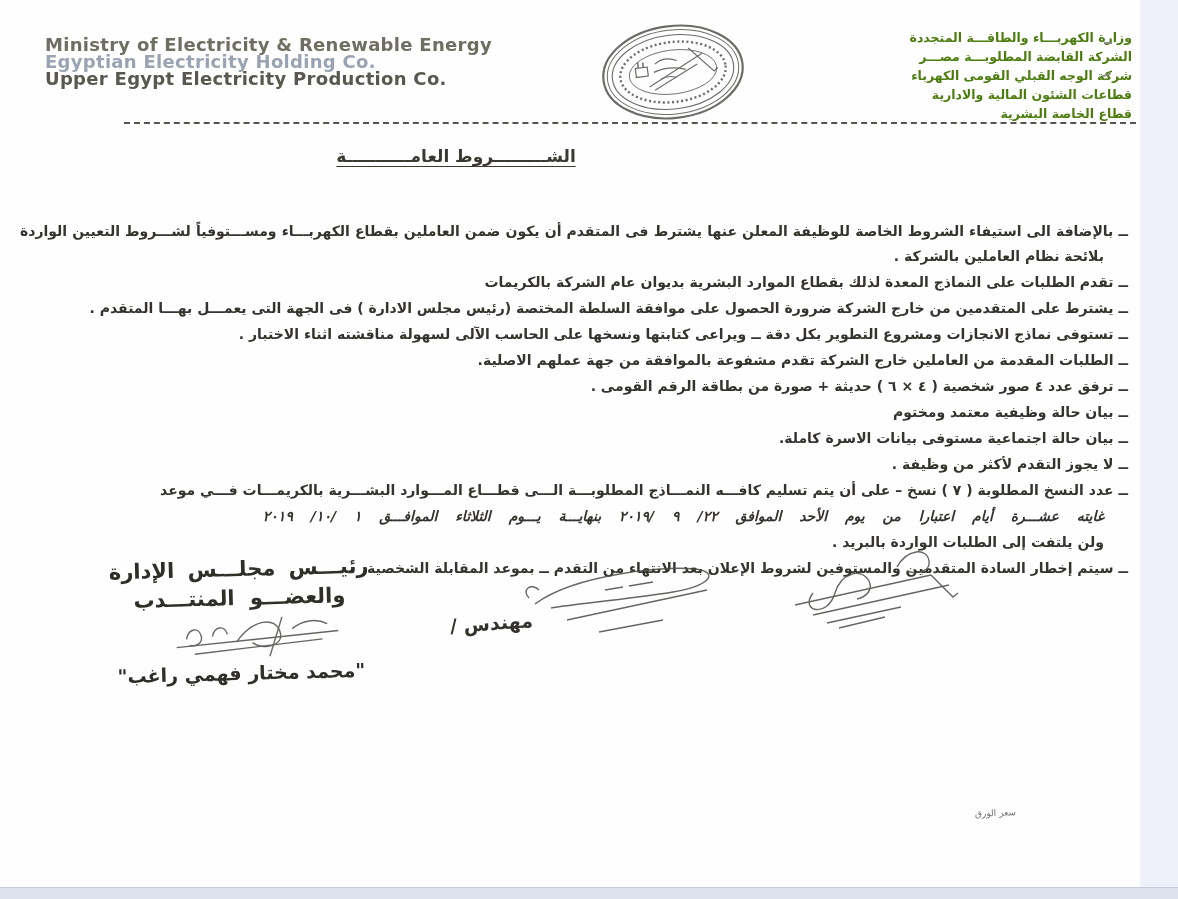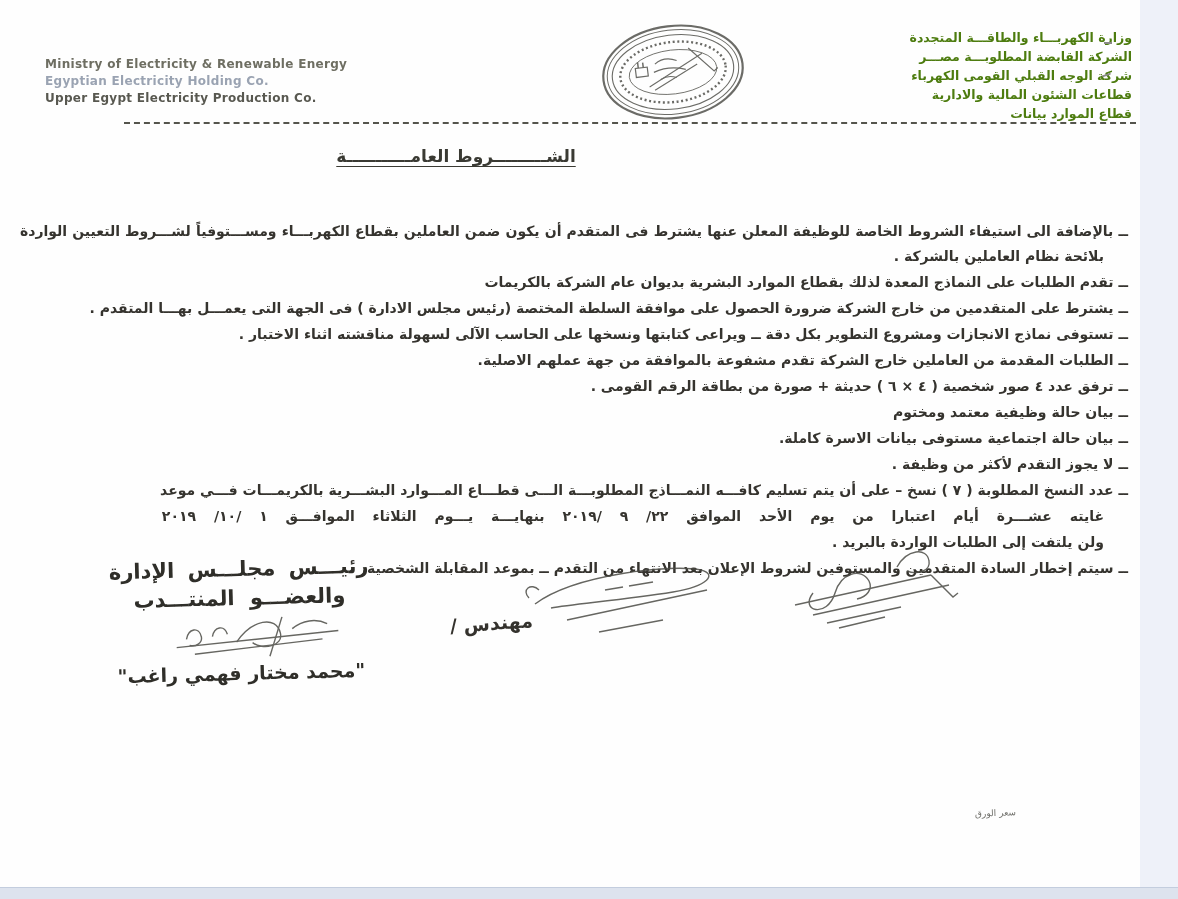--- a/index.html
+++ b/index.html
@@ -6,21 +6,21 @@
   body{
     width:1178px;height:899px;position:relative;overflow:hidden;
     background:#eef1f9;
     font-family:"DejaVu Sans",sans-serif;
   }
   .page{
     position:absolute;left:0;top:0;width:1140px;height:888px;
     background:#fefefe;
   }
   
-  .hdr-en{position:absolute;left:45px;top:36px;font-weight:bold;font-size:12px;line-height:17px;letter-spacing:.3px;margin-top:20px;}
+  .hdr-en{position:absolute;left:45px;top:36px;font-weight:bold;font-size:18px;line-height:17px;letter-spacing:.3px;}
   .hdr-en .l1{color:#6e6e62;}
   .hdr-en .l2{color:#9aa3b2;}
   .hdr-en .l3{color:#585850;}
   .stamp{position:absolute;left:598px;top:20px;}
   .hdr-ar{
     position:absolute;right:8px;top:28px;width:272px;
     direction:rtl;
     font-weight:bold;font-size:12.5px;line-height:19px;color:#4d7c0f;
   }
   .sep{position:absolute;left:124px;top:122px;width:1012px;border-top:2px dashed #55554d;}
@@ -35,21 +35,21 @@
     text-decoration:underline;text-underline-offset:4px;
   }
   
   .body{
     position:absolute;left:20px;top:194px;width:1108px;
     direction:rtl;text-align:justify;
     font-size:14px;font-weight:bold;line-height:25px;color:#35332e;margin-top:25px;
   }
   .body p{margin:0 0 1px 0;padding-right:24px;text-indent:-24px;}
   .body p.cont{text-indent:0;}
-  .body p.spread{word-spacing:13px;}
+  .body p.spread{word-spacing:13px;font-style:italic;}
   
   .sigsvg{position:absolute;}
   .sig-right{left:785px;top:545px;}
   .sig-mid{left:505px;top:558px;}
   .engineer{
     position:absolute;left:450px;top:612px;
     direction:rtl;font-size:19px;font-weight:bold;color:#34322d;
     transform:rotate(-4deg);letter-spacing:1px;
   }
   .chairman{
@@ -102,21 +102,21 @@
       <path d="M93 30 L 116 56 l 4 -3" stroke-width="1.1"></path>
       <path d="M62 58 q 8 -4 16 0" stroke-width="1"></path>
     </g>
   </svg>
 
   <div class="hdr-ar">
     <div>وزارة الكهربـــاء والطاقـــة المتجددة</div>
     <div>الشركة القابضة المطلوبـــة مصـــر</div>
     <div>شركة الوجه القبلي القومى الكهرباء</div>
     <div>قطاعات الشئون المالية والادارية</div>
-    <div>قطاع الموارد بيانات</div>
+    <div>قطاع الخاصة البشرية</div>
   </div>
 
   <div class="artifact a1"></div>
   <div class="artifact a2"></div>
 
   <div class="sep"></div>
 
   <div class="title">الشـــــــــروط العامـــــــــــة</div>
 
   <div class="body">

